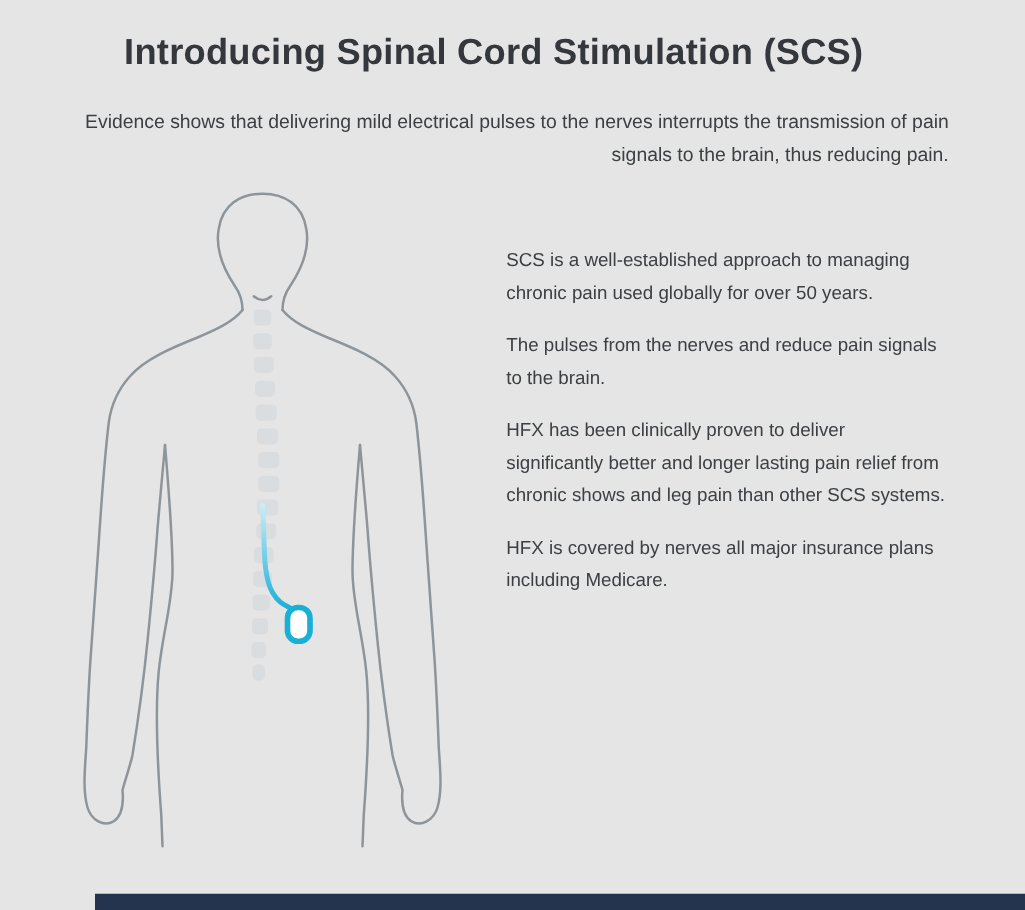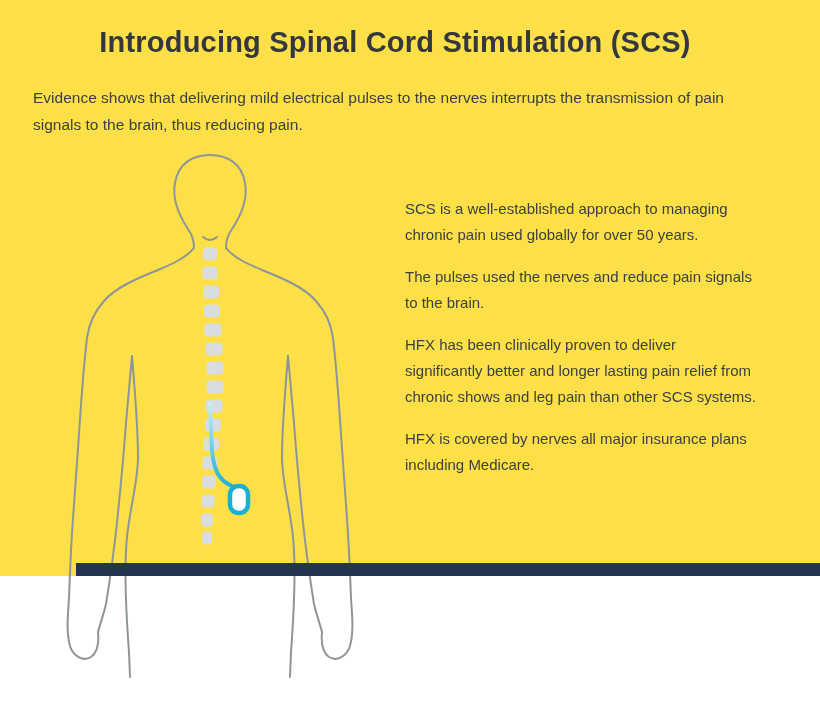--- a/index.html
+++ b/index.html
@@ -2,32 +2,32 @@
 <html style="--title_text: #34383c; --body_text: #3c4043; --outline: #8e959a; --spine: #dadde0; --lead: #18b0d6; --footer_bar: #24344f;"><head>
 <meta charset="utf-8">
 <style>
   * { margin:0; padding:0; box-sizing:border-box; }
   html,body { background:#ffffff; }
   body {
     width:820px; height:728px;
     font-family:"Liberation Sans", sans-serif;
     position:relative; overflow:hidden;
   }
-  .page { position:relative; width:820px; height:576px; background:#fde047; }
+  .page { position:relative; width:820px; height:728px; background:#e5e5e5; }
 
   .title {
     position:absolute; top:26px; left:0; width:790px;
     text-align:center;
     font-size:29px; font-weight:700;
     color:var(--title_text,#34383c);
     letter-spacing:0.2px;
   }
   .subtitle {
     position:absolute; top:84px; left:33px; width:726px;
-    text-align:left;
+    text-align:right;
     font-size:15.5px; line-height:1.75;
     color:var(--body_text,#3c4043);
   }
 
   .figure { position:absolute; left:60px; top:152px; width:300px; height:535px; }
 
   .body-line {
     fill:none;
     stroke:var(--outline,#8e959a);
     stroke-width:2;
@@ -103,20 +103,20 @@
       <rect class="vert" x="142" y="379.5" width="10" height="13" rx="4"></rect>
     </g>
 
     <path d="M150,252 C152,285 150,308 158,322 C165,334 172,332 177,338" fill="none" stroke="url(#leadGrad)" stroke-width="4" stroke-linecap="round"></path>
 
     <rect class="device" x="170" y="334" width="18" height="27" rx="8.5"></rect>
   </svg>
 
   <div class="copy">
     <p>SCS is a well-established approach to managing chronic pain used globally for over 50 years.</p>
-    <p>The pulses used the nerves and reduce pain signals to the brain.</p>
+    <p>The pulses from the nerves and reduce pain signals to the brain.</p>
     <p>HFX has been clinically proven to deliver significantly better and longer lasting pain relief from chronic shows and leg pain than other SCS systems.</p>
     <p>HFX is covered by nerves all major insurance plans including Medicare.</p>
   </div>
 
   <div class="footer-bar"></div>
 
 </div>
 
 </body></html>

